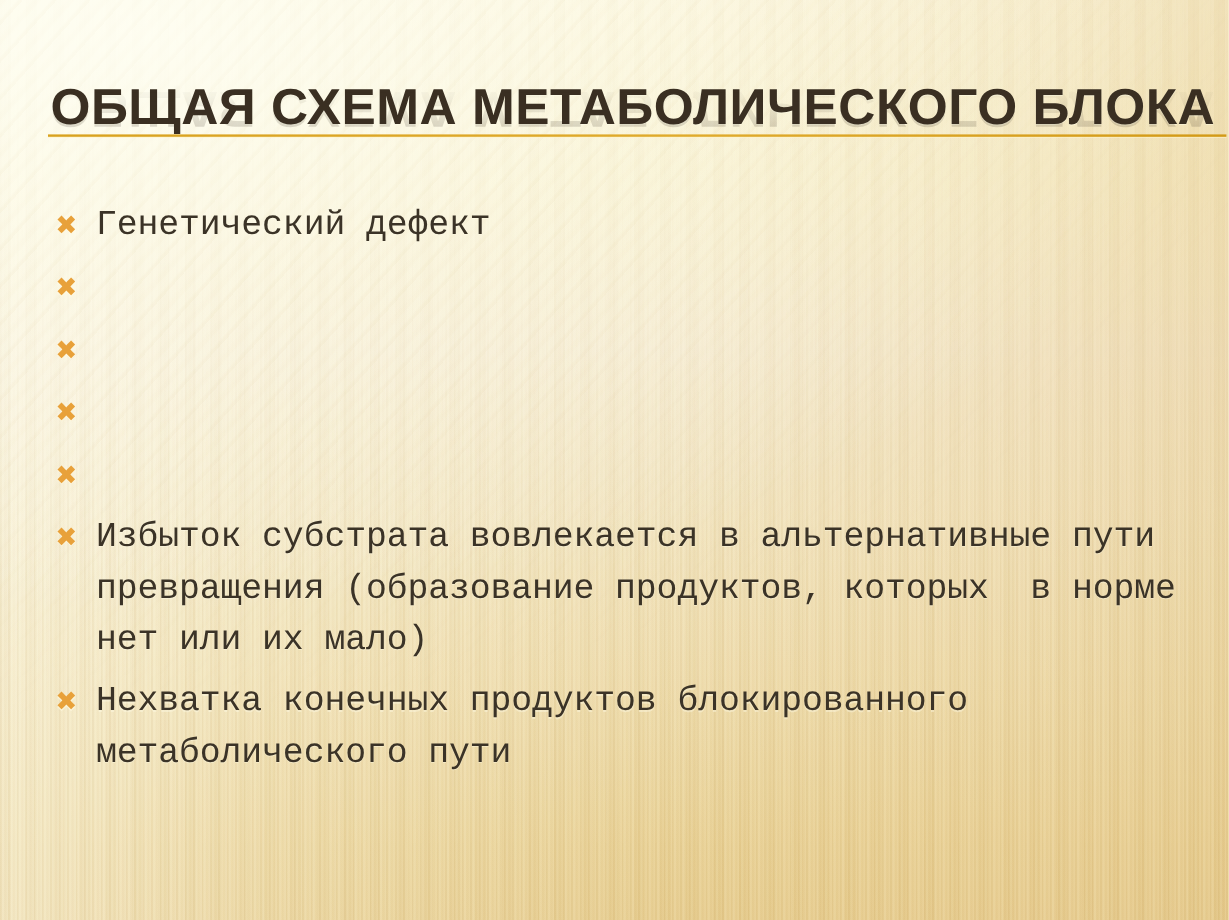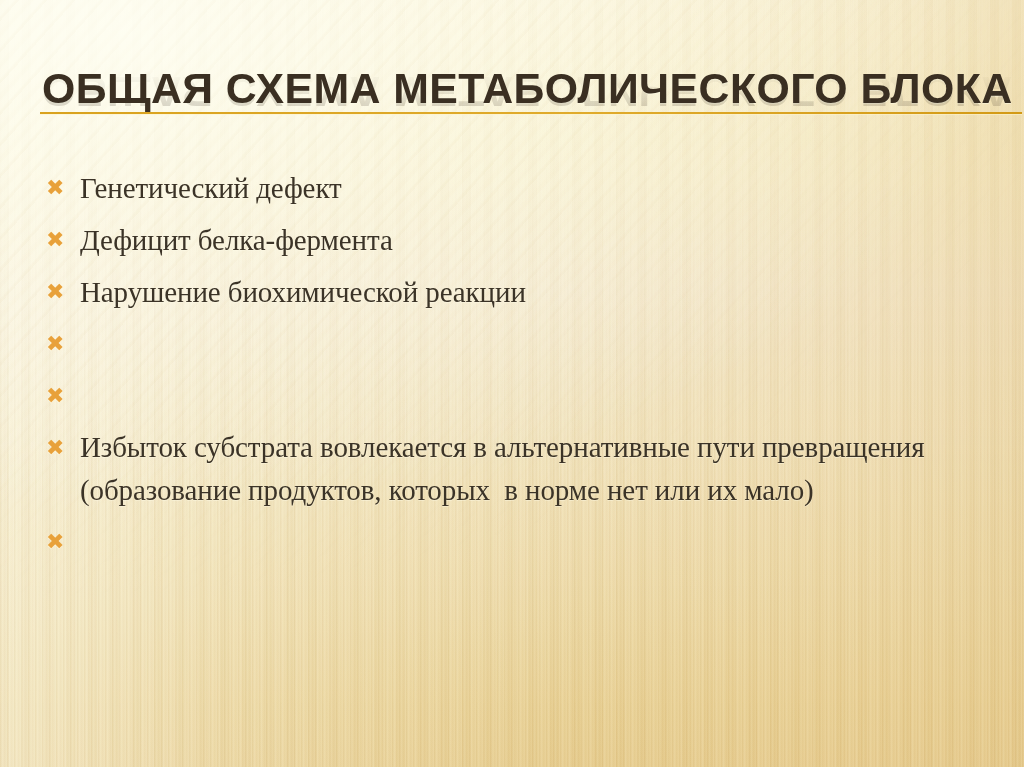--- a/index.html
+++ b/index.html
@@ -198,21 +198,21 @@
     color: #e8a13a;
     text-align: left;
     padding-left: 6px;
     text-shadow: 0 1px 0 rgba(255,250,225,0.6);
     -webkit-user-select: none;
     user-select: none;
   }
 
   .bullet-text {
     flex: 1 1 auto;
-    font-family: Liberation Serif, serif;
+    font-family: Liberation Mono, monospace;
     font-size: 29px;
     line-height: 44px;
     color: #3b3327;
     letter-spacing: -0.1px;
     white-space: pre-wrap;
     text-shadow: 0 1px 0 rgba(255,252,232,0.40);
   }
 
   
   .bullet-item.tight .bullet-text { line-height: 43px; }
@@ -237,40 +237,39 @@
 
   <ul class="bullet-list">
 
     <li class="bullet-item">
       <span class="bullet-marker">✖</span>
       <span class="bullet-text">Генетический дефект</span>
     </li>
 
     <li class="bullet-item">
       <span class="bullet-marker">✖</span>
-      <span class="bullet-text">Дефицит белка-фермента</span>
-    </li>
-
-    <li class="bullet-item">
-      <span class="bullet-marker">✖</span>
-      <span class="bullet-text">Нарушение биохимической реакции</span>
+    </li>
+
+    <li class="bullet-item">
+      <span class="bullet-marker">✖</span>
     </li>
 
     <li class="bullet-item">
       <span class="bullet-marker">✖</span>
     </li>
 
     <li class="bullet-item tight">
       <span class="bullet-marker">✖</span>
     </li>
 
     <li class="bullet-item tight">
       <span class="bullet-marker">✖</span>
       <span class="bullet-text">Избыток субстрата вовлекается в альтернативные пути превращения (образование продуктов, которых  в норме нет или их мало)</span>
     </li>
 
     <li class="bullet-item tight">
       <span class="bullet-marker">✖</span>
+      <span class="bullet-text">Нехватка конечных продуктов блокированного метаболического пути</span>
     </li>
 
   </ul>
 
 </div>
 
 </body></html>

